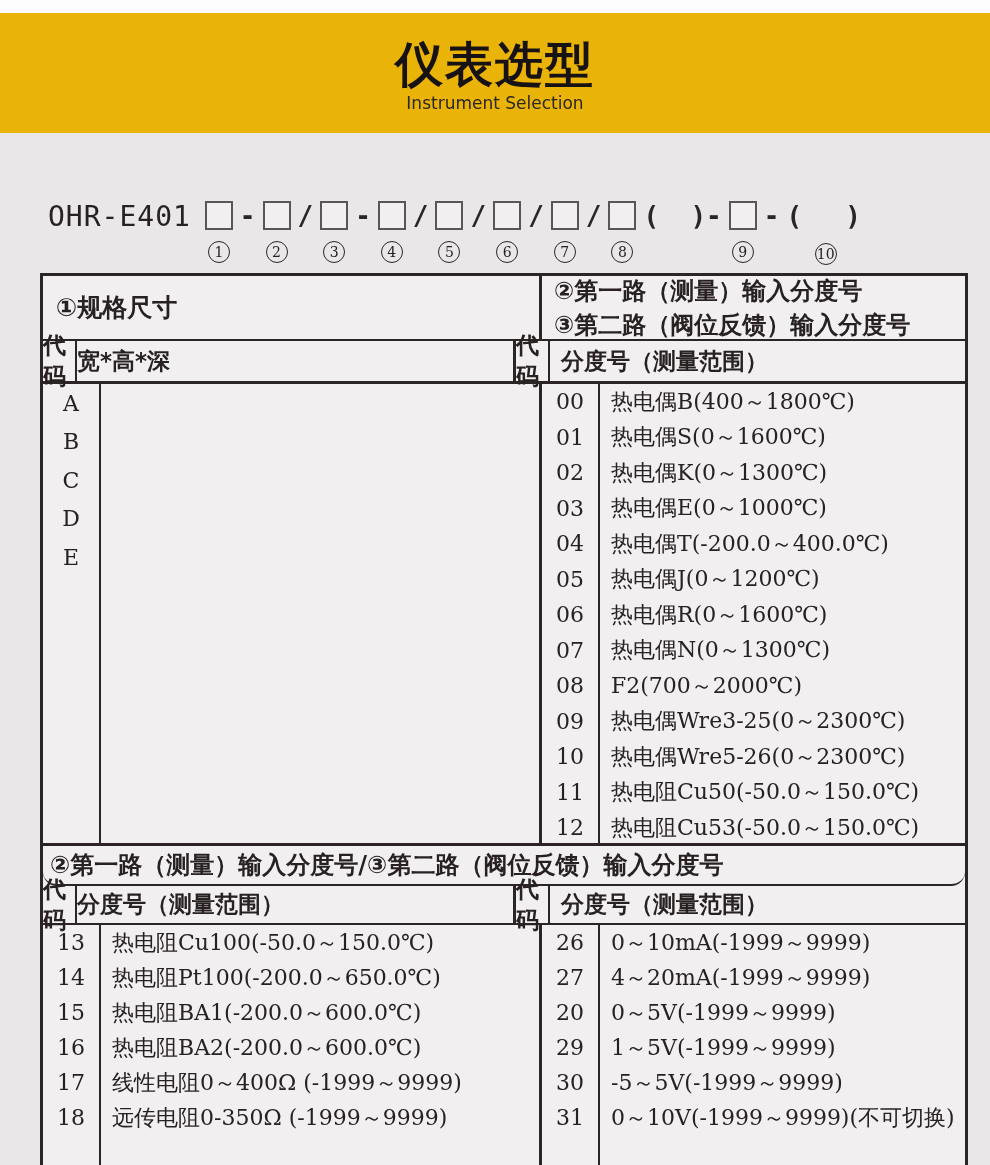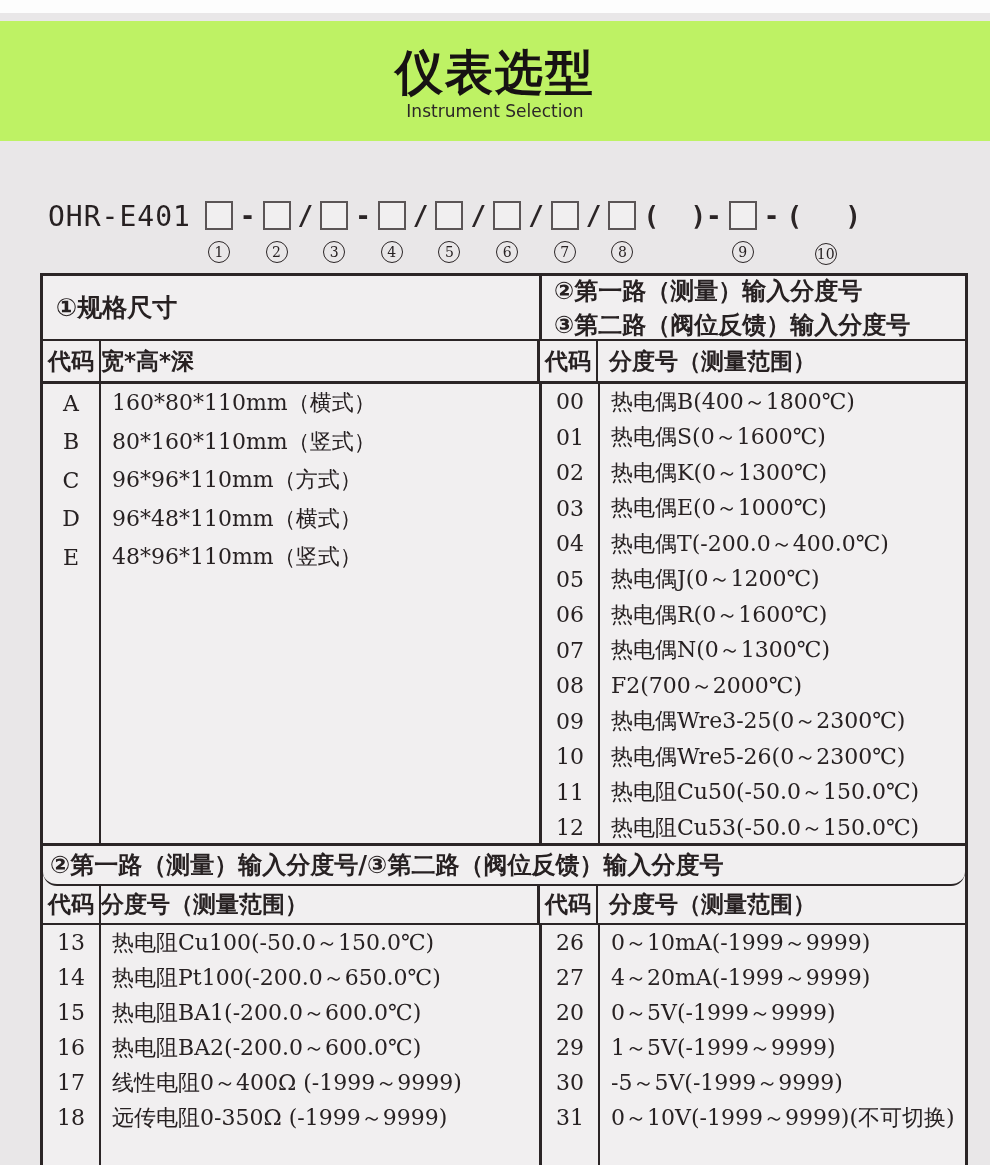--- a/index.html
+++ b/index.html
@@ -14,24 +14,23 @@
     background: #e9e7e8;
     overflow: hidden;
   }
   
   .top-strip {
     position: absolute; top: 0; left: 0; right: 0; height: 13px;
     background: #fdfdfd;
   }
   .title-band {
     position: absolute; top: 13px; left: 0; right: 0; height: 120px;
-    background: #bef264;
+    background: #eab308;
     text-align: center;
     padding-top: 26px;
-    margin-top: 8px;
   }
   .page-title {
     font-size: 48px; font-weight: bold; letter-spacing: 2px;
     line-height: 1.05; color: #171213;
   }
   .page-subtitle {
     font-size: 17px; margin-top: 4px; color: #2b2627;
   }
   
   .model-area {
@@ -79,21 +78,21 @@
   }
   .hdr-right {
     flex: 1; padding-left: 12px;
     display: flex; flex-direction: column; justify-content: center;
     font-size: 24px; font-weight: bold; line-height: 34px; border-radius: 23px;
   }
   .sub-row { display: flex; font-size: 23px; font-weight: bold; flex: none; }
   .sub-row-1 { height: 43px; border-bottom: 3px solid #2b2526; }
   .sub-row-2 { height: 39px; border-bottom: 2px solid #2b2526; }
   .cell-code-h {
-    width: 58px; border-right: 2px solid #2b2526;
+    width: 34px; border-right: 2px solid #2b2526;
     display: flex; align-items: center; justify-content: center;
   }
   .cell-desc-h-l {
     width: 439px; border-right: 3px solid #2b2526;
     display: flex; align-items: center; padding-left: 0;
   }
   .cell-desc-h-r { flex: 1; display: flex; align-items: center; padding-left: 11px; }
   .data-row { display: flex; flex: none; }
   .data-row-1 { height: 462px; border-bottom: 3px solid #2b2526; }
   .data-row-2 { flex: 1; }
@@ -225,28 +224,20 @@
 
     <div class="data-row data-row-1">
       <div class="half-left">
         <div class="col-codes rh-38">
 
         <div class="dcell">A</div>
             <div class="dcell">B</div>
             <div class="dcell">C</div>
             <div class="dcell">D</div>
             <div class="dcell">E</div>
-          </div>
-        <div class="col-descs rh-38">
-
-        <div class="dcell">160*80*110mm（横式）</div>
-            <div class="dcell">80*160*110mm（竖式）</div>
-            <div class="dcell">96*96*110mm（方式）</div>
-            <div class="dcell">96*48*110mm（横式）</div>
-            <div class="dcell">48*96*110mm（竖式）</div>
           </div>
       </div>
       <div class="half-right">
         <div class="col-codes rh-355">
 
         <div class="dcell">00</div>
             <div class="dcell">01</div>
             <div class="dcell">02</div>
             <div class="dcell">03</div>
             <div class="dcell">04</div>

